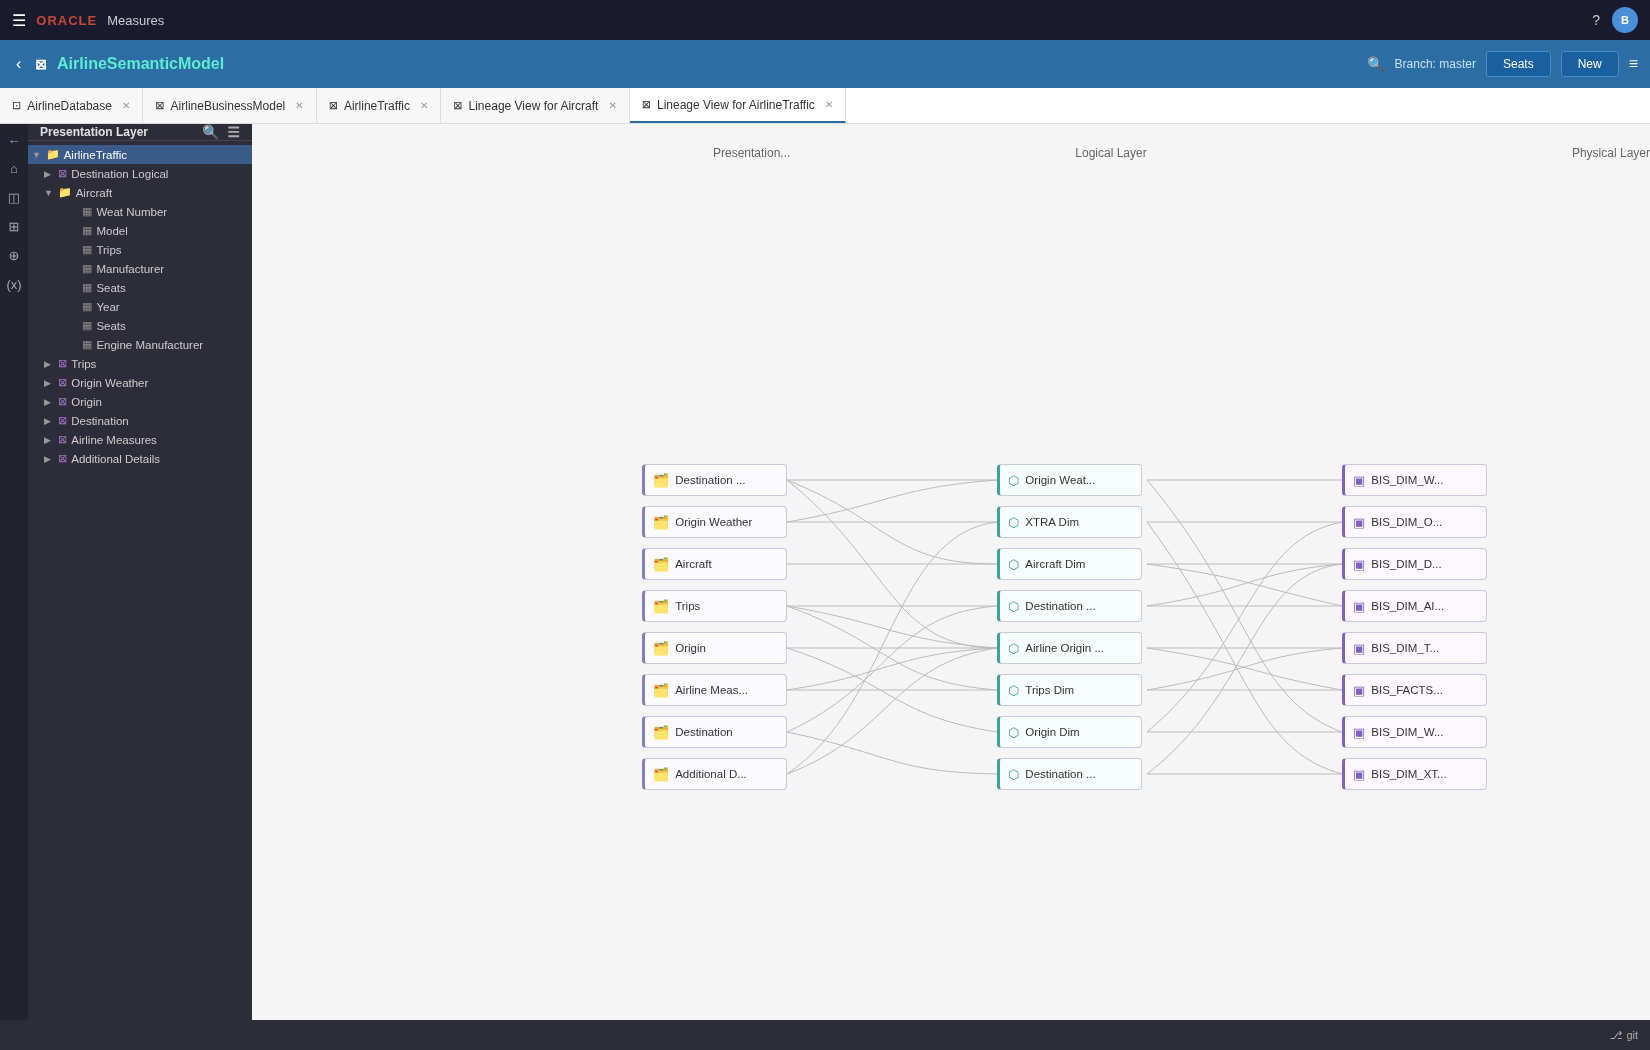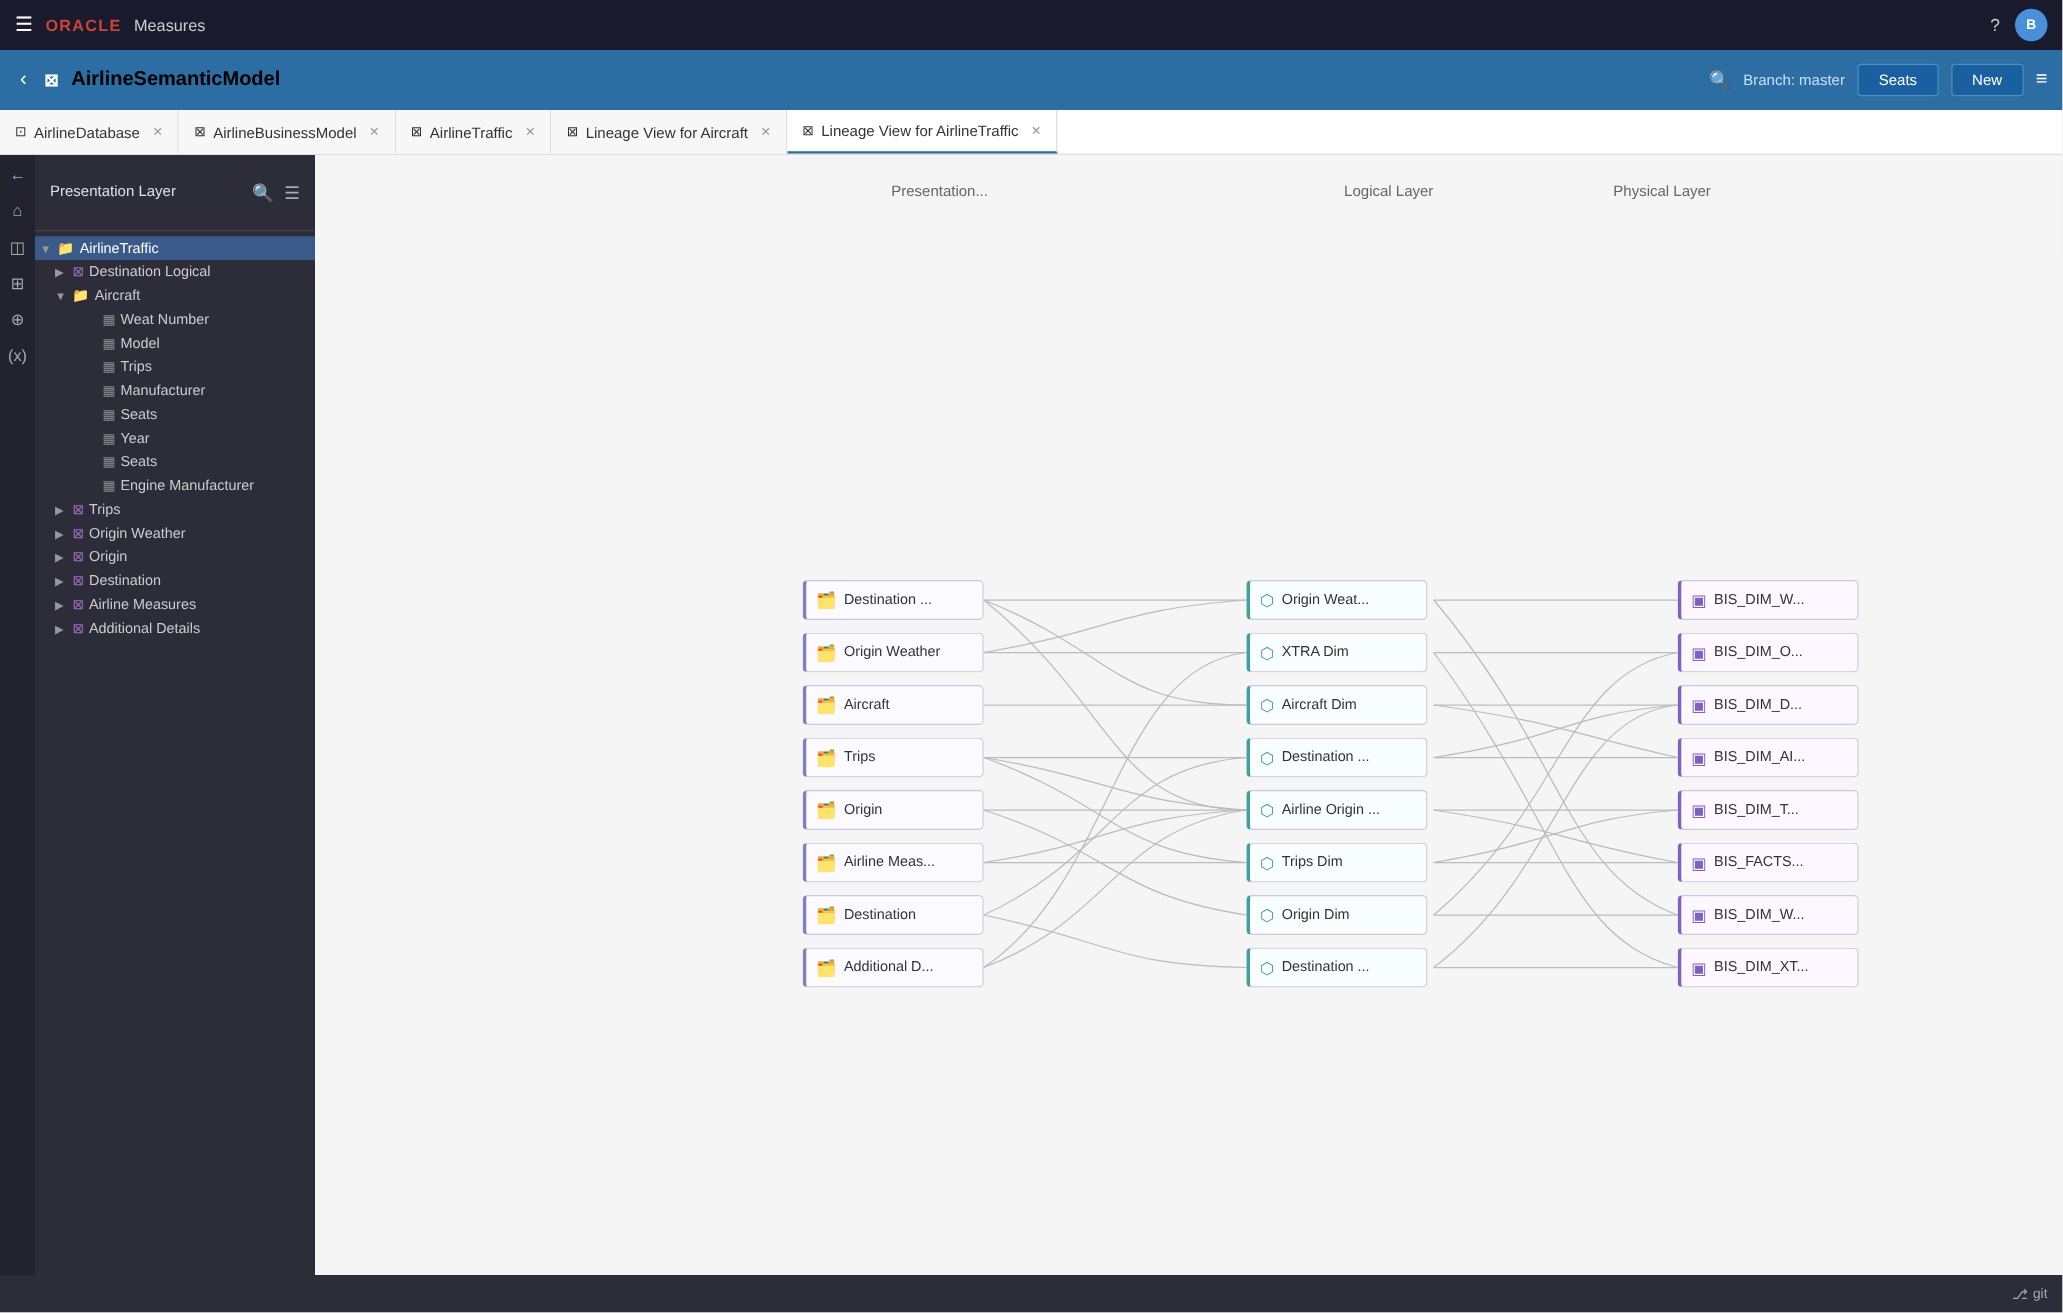--- a/index.html
+++ b/index.html
@@ -27,21 +27,21 @@
     .header-bar {
       height: 48px;
       background: #2c6da4;
       display: flex;
       align-items: center;
       padding: 0 12px;
       gap: 10px;
       color: #fff;
     }
     .back-btn { color: #fff; cursor: pointer; font-size: 16px; padding: 4px; }
-    .model-title { font-size: 16px; font-weight: 600; color: #000000; }
+    .model-title { font-size: 16px; font-weight: 600; color: #5eead4; }
     .header-right { margin-left: auto; display: flex; align-items: center; gap: 10px; }
     .branch-label { font-size: 12px; color: #c8e0f7; }
     .btn-save { background: #1a5fa0; border: 1px solid #4a8fc0; color: #fff; padding: 5px 16px; border-radius: 3px; cursor: pointer; font-size: 12px; }
     .btn-new { background: #1a5fa0; border: 1px solid #4a8fc0; color: #fff; padding: 5px 16px; border-radius: 3px; cursor: pointer; font-size: 12px; }
     .kebab { color: #fff; cursor: pointer; font-size: 16px; }
     .search-icon-header { color: #fff; cursor: pointer; font-size: 14px; }
 
     
     .tab-bar {
       height: 36px;
@@ -82,25 +82,25 @@
       width: 252px;
       background: #2d2d3a;
       color: #e0e0e0;
       display: flex;
       flex-direction: column;
       overflow: hidden;
       flex-shrink: 0;
     }
     .sidebar-header {
       display: flex;
-      align-items: flex-start;
+      align-items: center;
       justify-content: space-between;
-      padding: 22px 12px;
+      padding: 0 12px;
       font-size: 12px;
-      font-weight: 400;
+      font-weight: 700;
       color: #e0e0e0;
       border-bottom: 1px solid #444;
     }
     .sidebar-header-right { display: flex; gap: 8px; }
     .sidebar-icon-btn { color: #aaa; cursor: pointer; font-size: 14px; }
     .sidebar-content {
       flex: 1;
       overflow-y: auto;
       padding: 4px 0;
     }
@@ -353,21 +353,21 @@
         <span>Additional Details</span>
       </div>
     </div>
   </div>
 
   <div class="canvas-area">
 
     <div style="position:absolute;top:22px;left:0;right:0;display:flex;padding-left:320px;">
       <div style="flex:1;text-align:center;font-size:12px;color:#666;">Presentation...</div>
       <div style="flex:1;text-align:center;font-size:12px;color:#666;">Logical Layer</div>
-      <div style="flex:1;text-align:left;font-size:12px;color:#666;">Physical Layer</div>
+      <div style="flex:1;text-align:right;font-size:12px;color:#666;">Physical Layer</div>
     </div>
 
     <svg class="lines-svg">
 
       <path d="M 535,356 C 640,356 640,356 745,356" stroke="#bbb" stroke-width="1" fill="none"></path>
 
       <path d="M 535,356 C 640,398 640,440 745,440" stroke="#bbb" stroke-width="1" fill="none"></path>
 
       <path d="M 535,356 C 640,440 640,524 745,524" stroke="#bbb" stroke-width="1" fill="none"></path>
 

